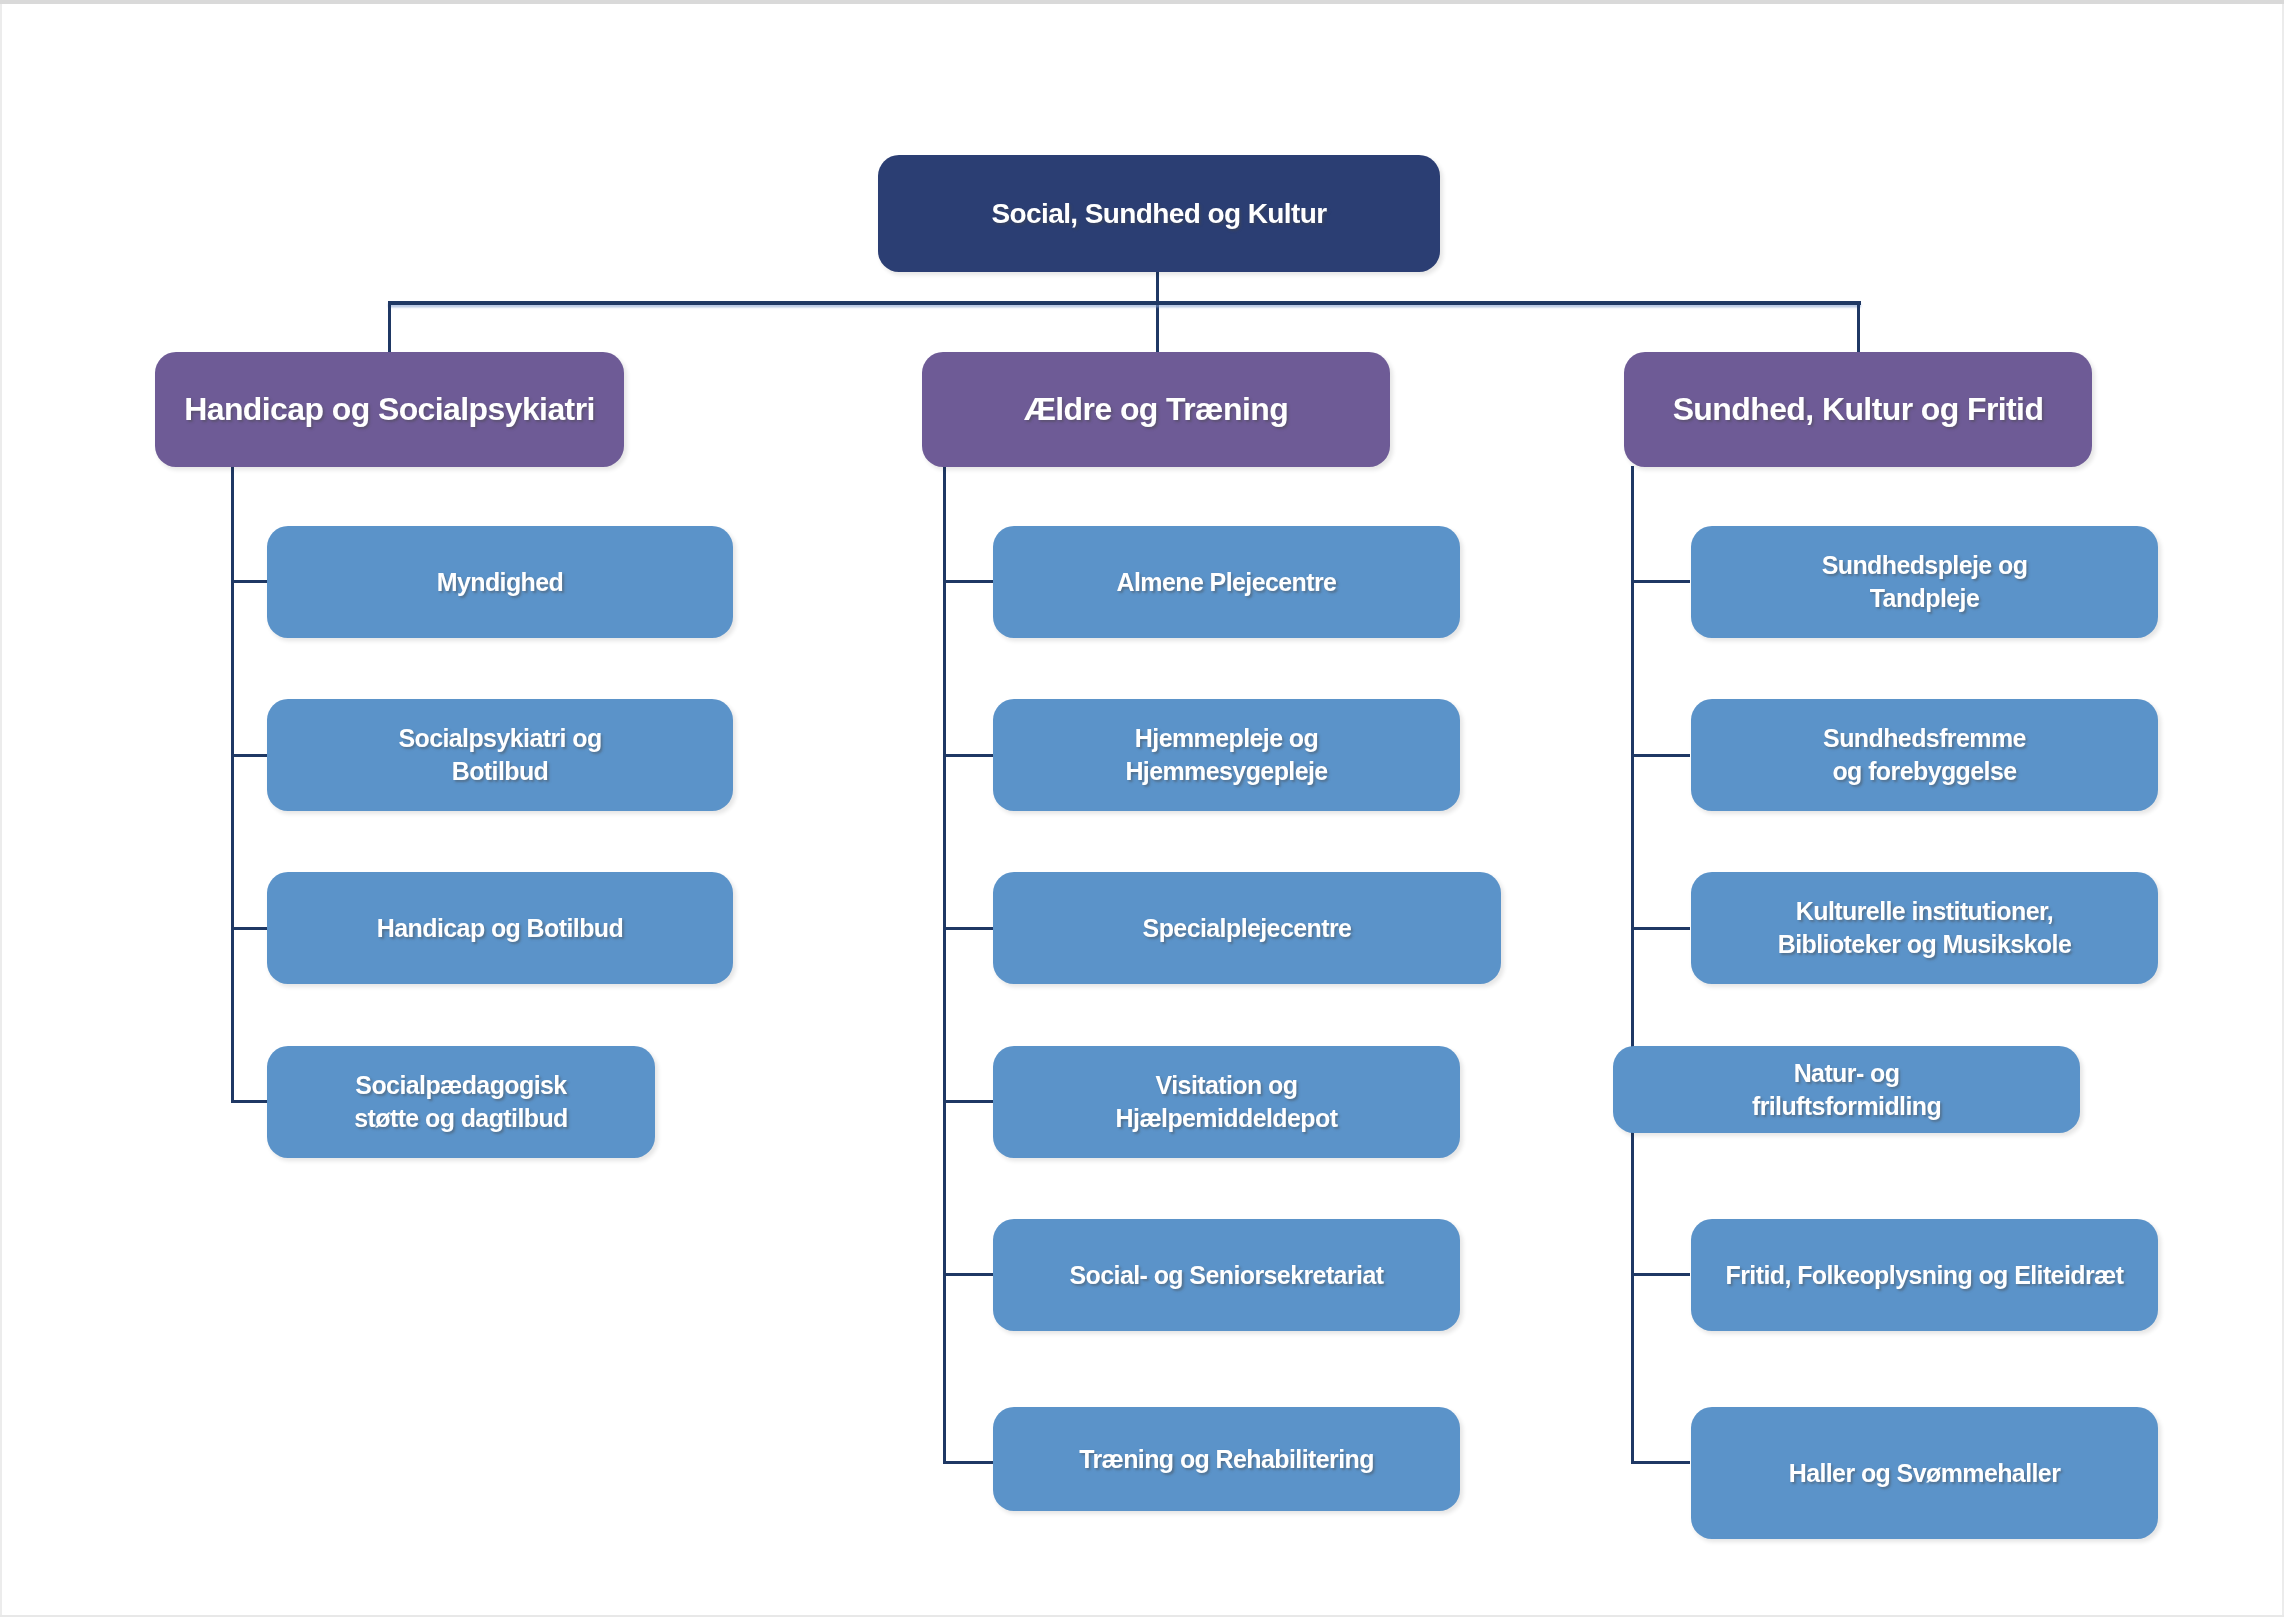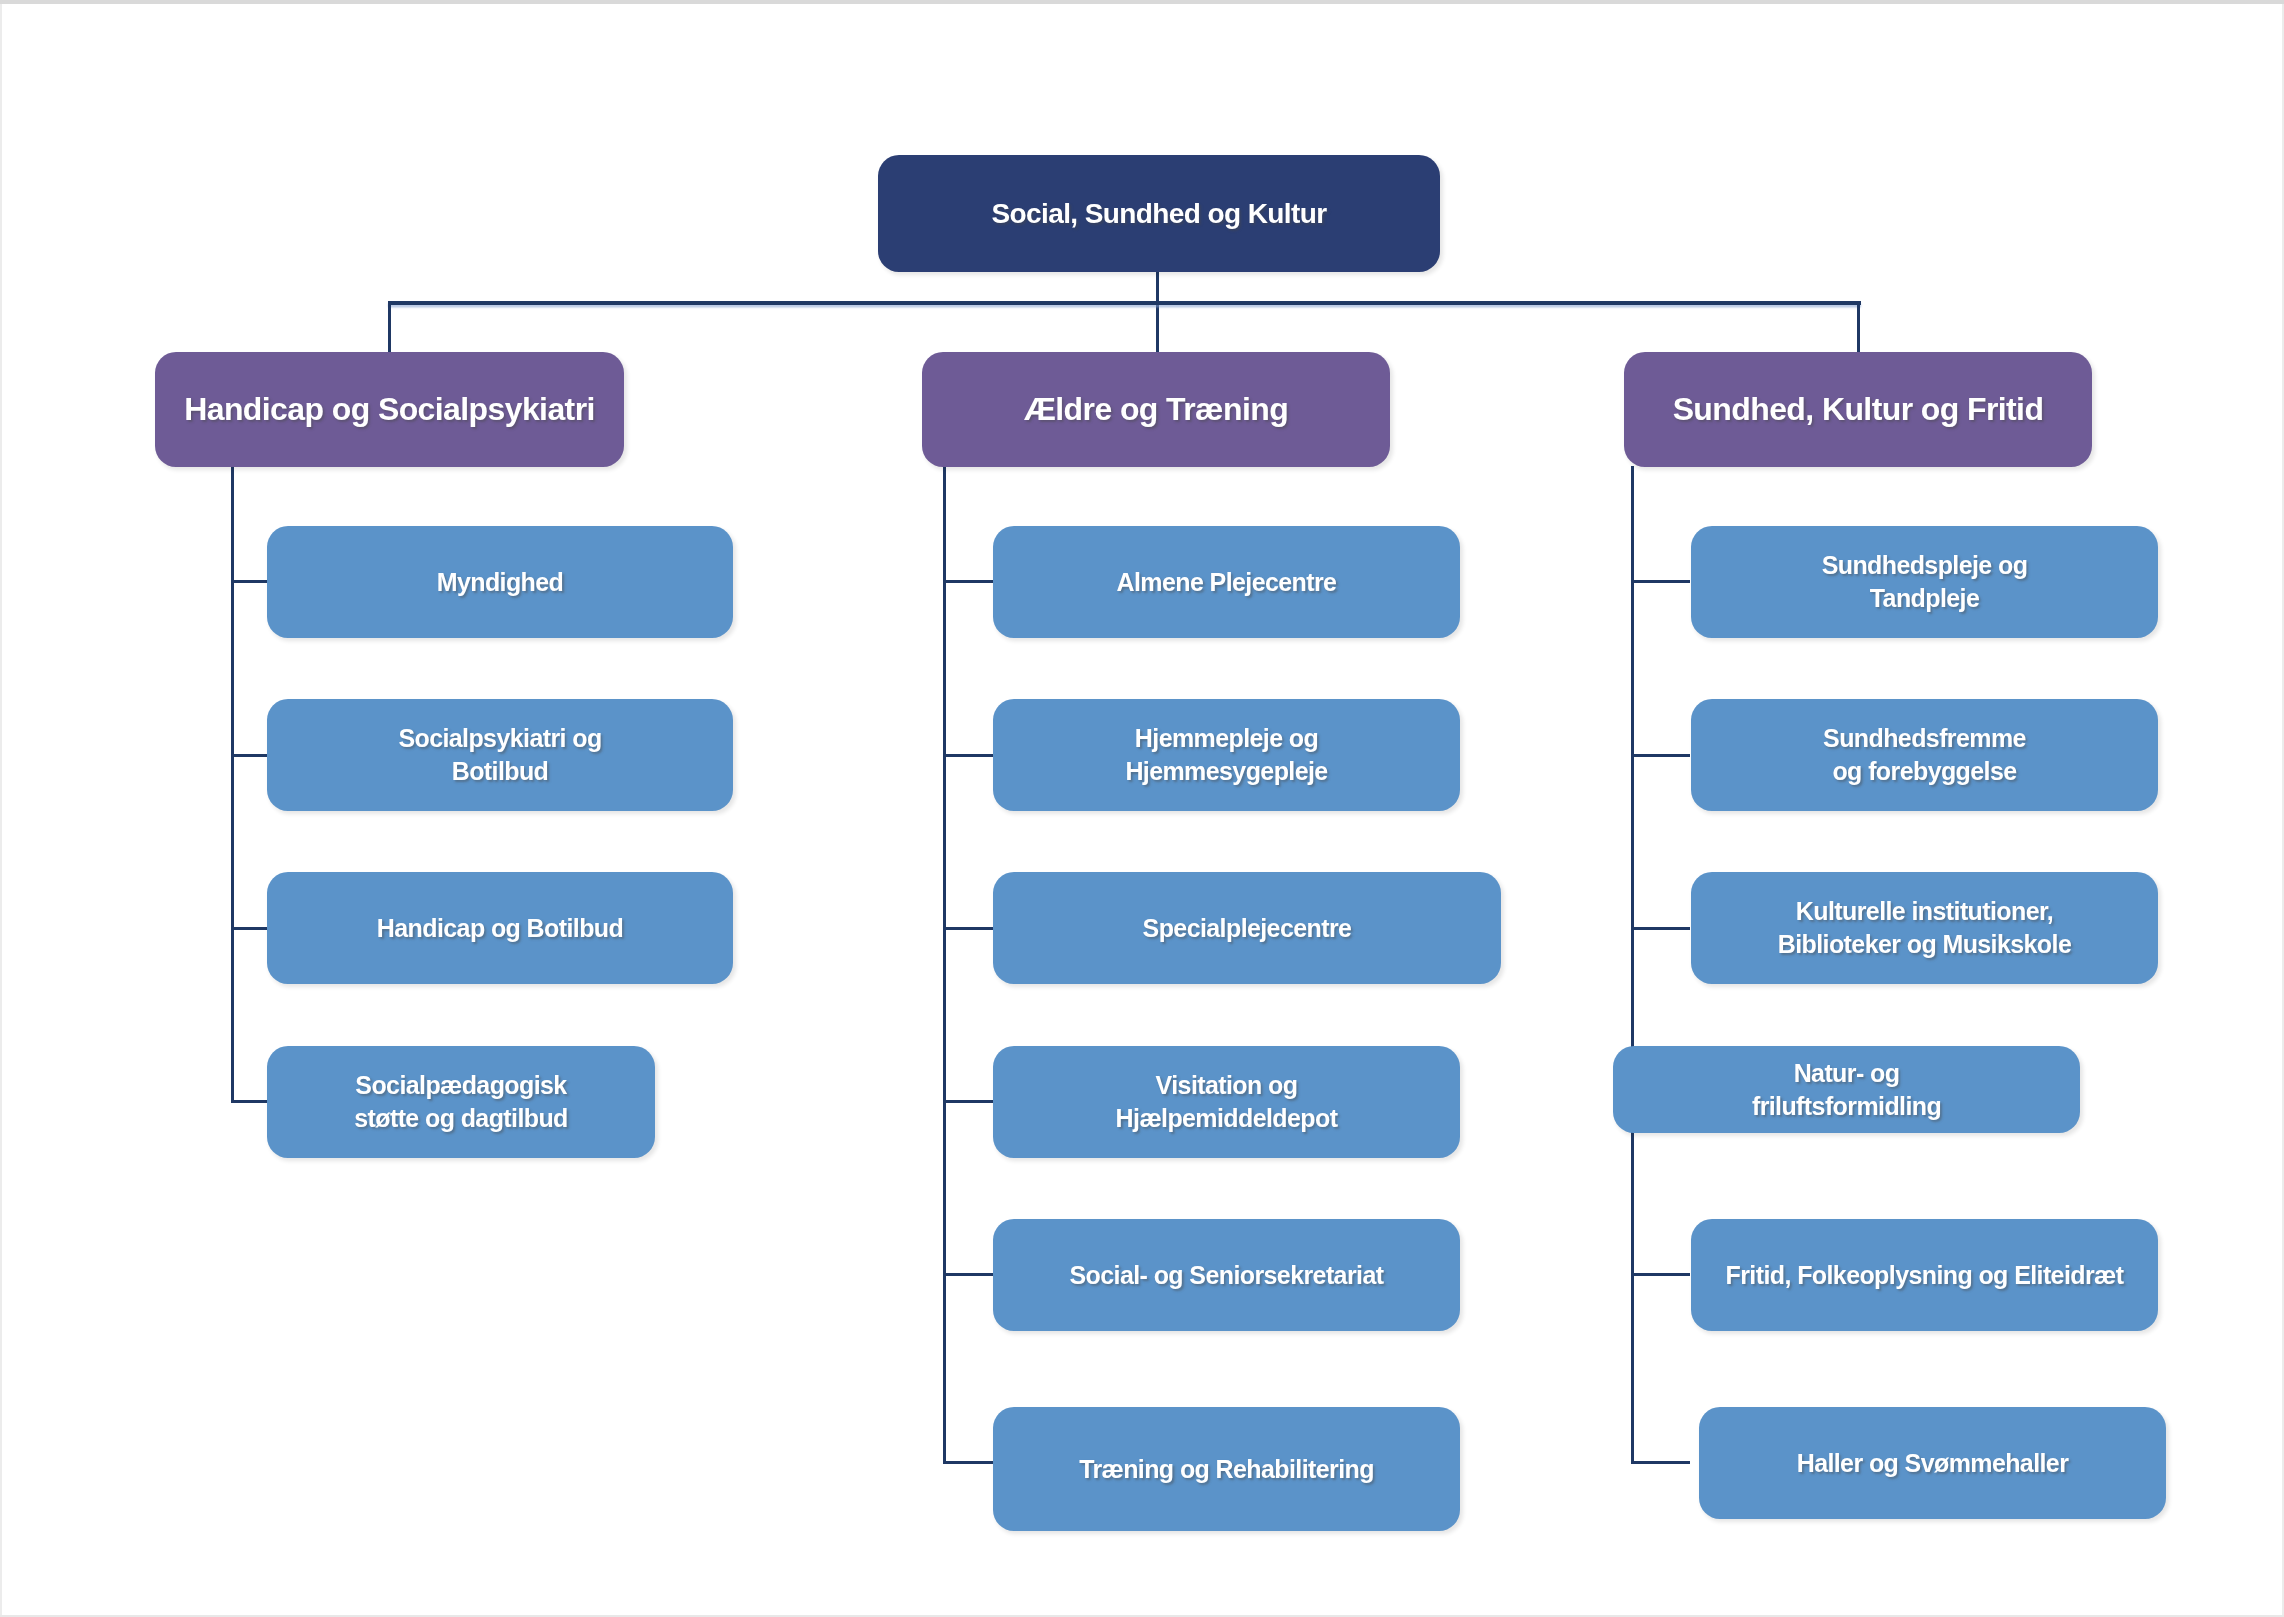--- a/index.html
+++ b/index.html
@@ -100,27 +100,27 @@
   <div class="box leaf-box" style="left:267px; top:1046px; width:388px; height:112px;">Socialpædagogisk
 støtte og dagtilbud</div>
 
   <div class="box leaf-box" style="left:993px; top:526px; width:467px; height:112px;">Almene Plejecentre</div>
   <div class="box leaf-box" style="left:993px; top:699px; width:467px; height:112px;">Hjemmepleje og
 Hjemmesygepleje</div>
   <div class="box leaf-box" style="left:993px; top:872px; width:508px; height:112px;">Specialplejecentre</div>
   <div class="box leaf-box" style="left:993px; top:1046px; width:467px; height:112px;">Visitation og
 Hjælpemiddeldepot</div>
   <div class="box leaf-box" style="left:993px; top:1219px; width:467px; height:112px;">Social- og Seniorsekretariat</div>
-  <div class="box leaf-box" style="left:993px; top:1407px; width:467px; height:124px;">Træning og Rehabilitering</div>
+  <div class="box leaf-box" style="left:993px; top:1407px; width:467px; height:104px;">Træning og Rehabilitering</div>
 
   <div class="box leaf-box" style="left:1691px; top:526px; width:467px; height:112px;">Sundhedspleje og
 Tandpleje</div>
   <div class="box leaf-box" style="left:1691px; top:699px; width:467px; height:112px;">Sundhedsfremme
 og forebyggelse</div>
   <div class="box leaf-box" style="left:1691px; top:872px; width:467px; height:112px;">Kulturelle institutioner,
 Biblioteker og Musikskole</div>
   <div class="box leaf-box" style="left:1613px; top:1046px; width:467px; height:87px;">Natur- og
 friluftsformidling</div>
   <div class="box leaf-box" style="left:1691px; top:1219px; width:467px; height:112px;">Fritid, Folkeoplysning og Eliteidræt</div>
-  <div class="box leaf-box" style="left:1691px; top:1407px; width:467px; height:112px;margin-left:8px;">Haller og Svømmehaller</div>
+  <div class="box leaf-box" style="left:1691px; top:1407px; width:467px; height:132px;">Haller og Svømmehaller</div>
 
 </div>
 
 
 </body></html>

